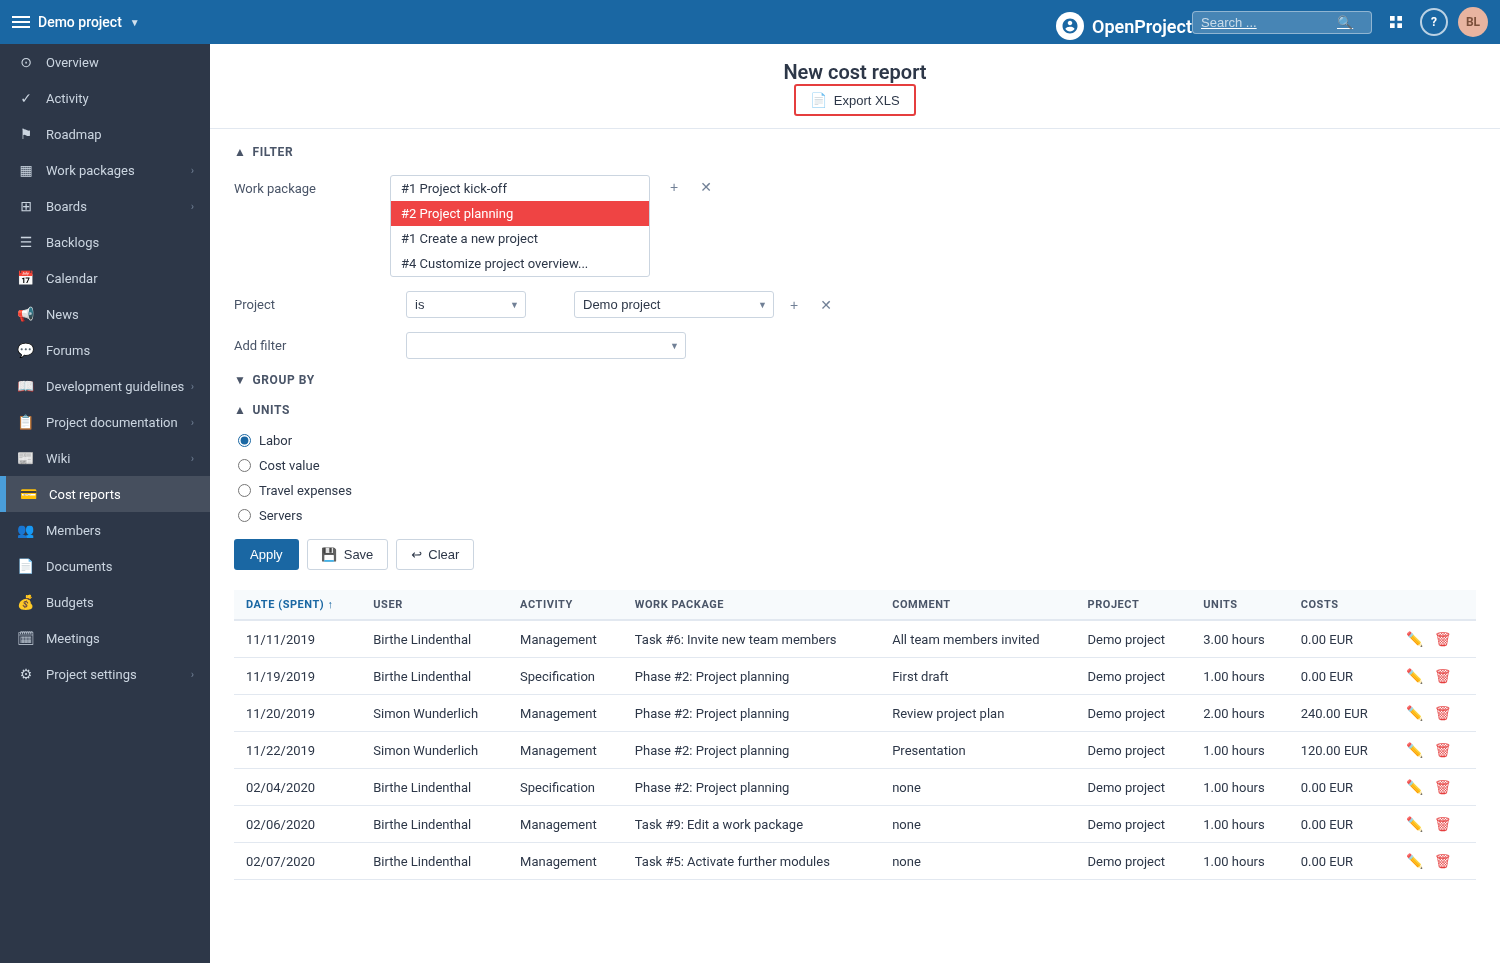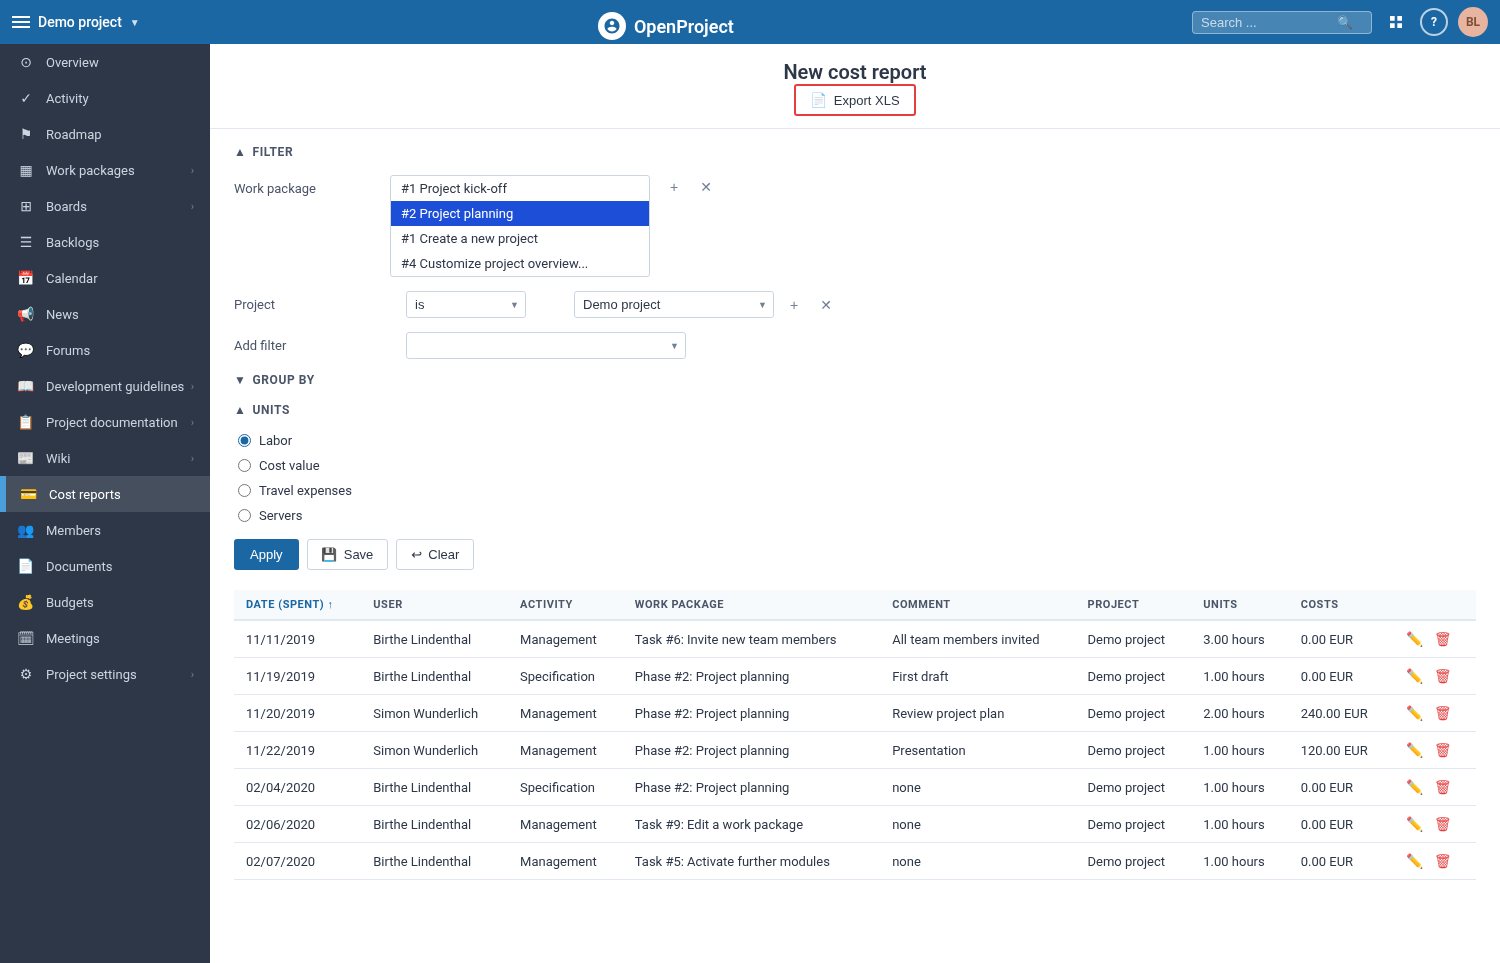--- a/index.html
+++ b/index.html
@@ -11,25 +11,25 @@
       height: 44px;
       display: flex;
       align-items: center;
       padding: 0 12px;
       flex-shrink: 0;
       z-index: 100;
     }
     .topbar-left { display: flex; align-items: center; gap: 8px; color: white; font-size: 14px; font-weight: 500; cursor: pointer; }
     .topbar-left .hamburger { display: flex; flex-direction: column; gap: 3px; cursor: pointer; }
     .topbar-left .hamburger span { width: 18px; height: 2px; background: white; display: block; }
-    .topbar-center { flex: 1; display: flex; justify-content: center; align-items: center; margin-top: 8px; }
+    .topbar-center { flex: 1; display: flex; justify-content: flex-end; align-items: center; margin-top: 8px; }
     .topbar-logo { color: white; font-size: 18px; font-weight: 600; display: flex; align-items: center; gap: 8px; }
     .logo-icon { width: 28px; height: 28px; background: white; border-radius: 50%; display: flex; align-items: center; justify-content: center; }
     .topbar-right { display: flex; align-items: center; gap: 10px; }
-    .search-box { background: rgba(255,255,255,0.2); border: 1px solid rgba(255,255,255,0.4); border-radius: 4px; padding: 3px 8px; color: white; font-size: 13px; width: 180px; display: flex; align-items: center; gap: 6px; cursor: pointer; }
+    .search-box { background: rgba(255,255,255,0.2); border: 1px solid rgba(255,255,255,0.4); border-radius: 4px; padding: 3px 8px; color: white; font-size: 13px; width: 180px; display: flex; align-items: center; gap: 6px; cursor: pointer; text-decoration: underline; }
     .search-box input { background: transparent; border: none; outline: none; color: white; font-size: 13px; width: 130px; }
     .search-box input::placeholder { color: rgba(255,255,255,0.7); }
     .topbar-icon { color: white; cursor: pointer; font-size: 16px; width: 28px; height: 28px; display: flex; align-items: center; justify-content: center; }
     .avatar { width: 30px; height: 30px; border-radius: 50%; background: #ccc; overflow: hidden; cursor: pointer; }
 
     
     .layout { display: flex; flex: 1; overflow: hidden; }
 
     
     .sidebar {
@@ -120,21 +120,21 @@
       background: white;
       overflow: hidden;
       margin-left: 24px;
     }
     .wp-option {
       padding: 5px 10px;
       cursor: pointer;
       font-size: 13px;
       color: #2d3748;
     }
-    .wp-option.selected { background: #1d4ed8; color: white; }
+    .wp-option.selected { background: #ef4444; color: white; }
     .select-wrapper { position: relative; display: inline-block; padding-left: 40px; }
     .select-wrapper::after { content: '▼'; position: absolute; right: 7px; top: 50%; transform: translateY(-50%); font-size: 9px; color: #718096; pointer-events: none; }
     .select-wrapper select { appearance: none; border: 1px solid #cbd5e0; border-radius: 3px; padding: 5px 24px 5px 8px; font-size: 13px; color: #2d3748; background: white; cursor: pointer; min-width: 120px; }
 
     .filter-controls { display: flex; align-items: center; gap: 8px; }
     .plus-btn, .x-btn { width: 24px; height: 24px; display: flex; align-items: center; justify-content: center; border-radius: 3px; cursor: pointer; font-size: 14px; border: none; background: transparent; color: #718096; }
 
     .add-filter-row { display: flex; align-items: center; margin-bottom: 14px; gap: 12px; }
     .add-filter-label { width: 120px; color: #4a5568; font-size: 13px; flex-shrink: 0; }
     .add-filter-select { min-width: 280px; }

